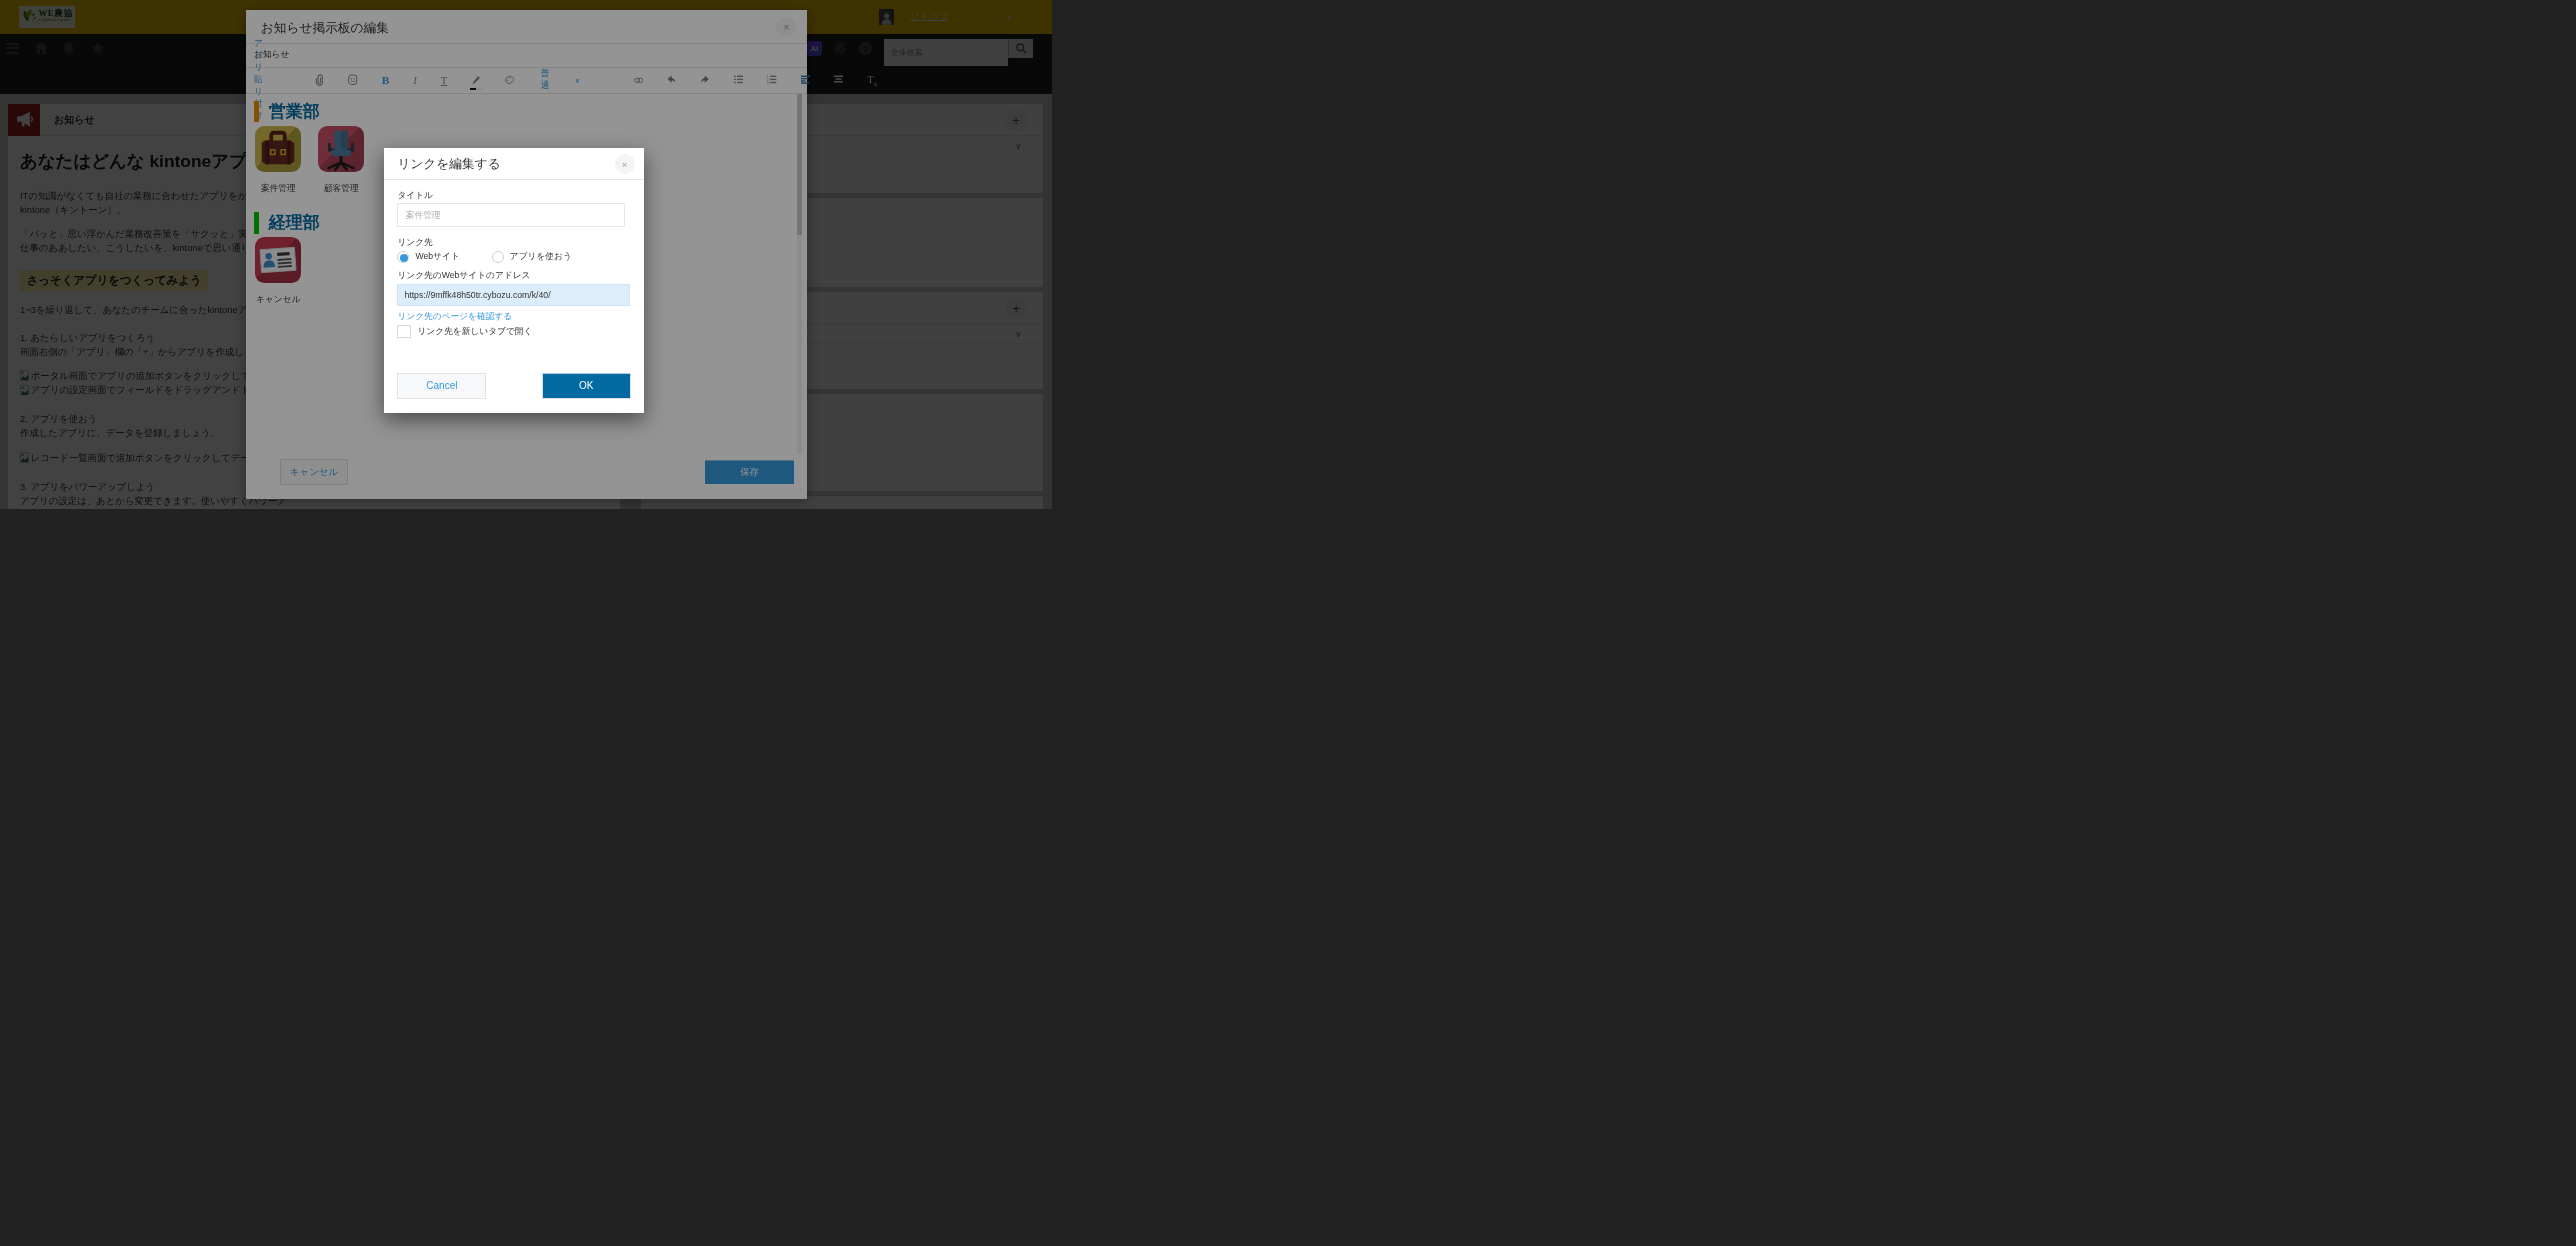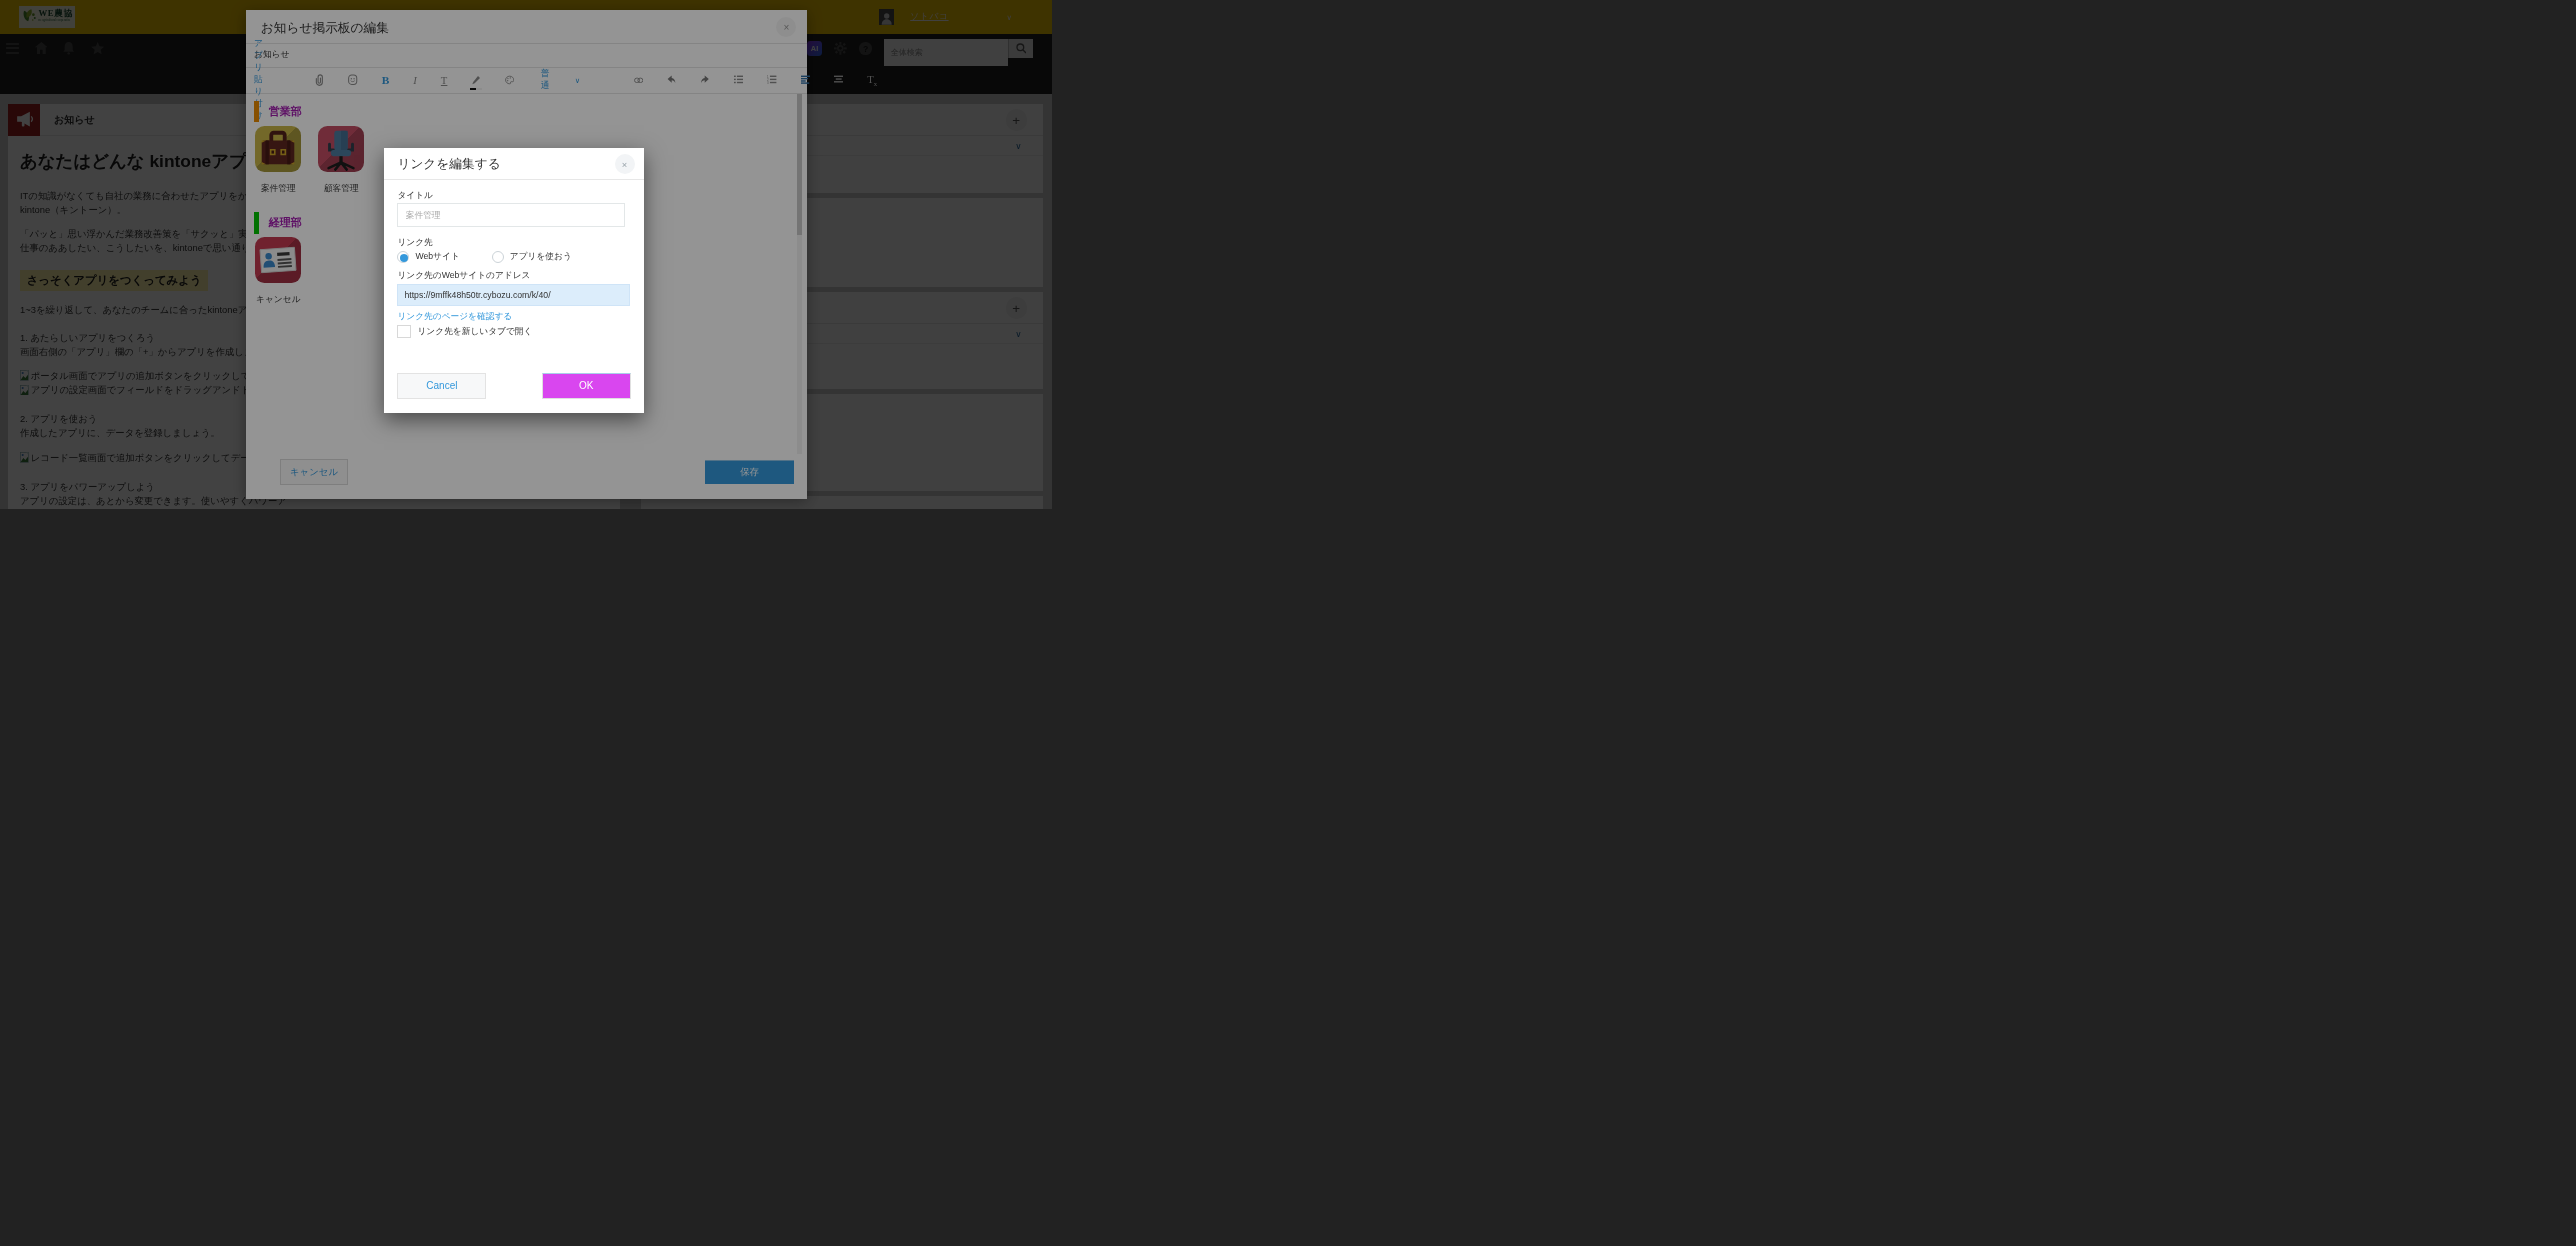--- a/index.html
+++ b/index.html
@@ -87,21 +87,21 @@
   .tb-format { color:#3498db; font-size:8.7px; margin-left:2.7px; }
   .tb-chev { color:#3498db; font-size:7.4px; margin:0 1.3px; }
   .tb-tx { color:#8a8a8a; font-family:"Liberation Serif","DejaVu Serif",serif; font-size:10.7px; }
   .tb-tx sub { font-size:6.7px; }
 
   .em-body { position:relative; height:360px; overflow:hidden; padding:6.7px 0 0 8px; }
   .em-scrollbar { position:absolute; right:5.4px; top:0; width:4.7px; height:360px; background:#f1f1f1; }
   .em-scrollthumb { width:4.7px; height:141px; background:#c8c8c8; }
   .sec-head { display:flex; align-items:center; height:23px; margin-bottom:2.7px; }
   .sec-bar { width:4.7px; height:21.5px; margin-right:10px; }
-  .sec-name { font-size:11px; font-weight:700; color:#a21caf; }
+  .sec-name { font-size:17px; font-weight:700; color:#0369a1; }
   .tiles-row { display:flex; gap:17px; margin:2.7px 0 0 1.3px; }
   .tile-col { width:46px; display:flex; flex-direction:column; align-items:center; }
   .app-tile { position:relative; width:46px; height:46px; border-radius:9.4px; overflow:hidden; }
   .app-tile .longshadow { position:absolute; inset:0; background:linear-gradient(to bottom right, rgba(0,0,0,0) 46%, rgba(0,0,0,.18) 46%); }
   .app-tile svg { position:relative; }
   .tile-label { margin-top:11.4px; font-size:8.7px; color:#333; white-space:nowrap; }
   .sec2 { margin-top:16px; }
 
   .em-cancel { position:absolute; left:34px; top:449px; width:68px; height:26px; background:#f7f7f7; border:0.7px solid #d9d9d9;
     color:#3498db; font-size:9.4px; display:flex; align-items:center; justify-content:center; }
@@ -128,21 +128,21 @@
   .radio-label { font-size:8.7px; color:#333; margin:0 0 0 6px; }
   .radio2 { margin-left:32px; }
   .ld-input-url { position:absolute; left:13.4px; top:136px; width:233px; height:21.5px; border:0.7px solid #cfe4f7; background:#dcedfb;
     font-size:8.7px; padding:0 6px; color:#333; outline:none; font-family:inherit; }
   .ld-verify { position:absolute; left:13.4px; top:163px; font-size:8.7px; color:#3498db; }
   .check-row { position:absolute; left:13.4px; top:177px; display:flex; align-items:center; }
   .checkbox { width:13.4px; height:13.4px; border:1.3px solid #d8d8d8; background:#fff; }
   .check-label { font-size:8.7px; color:#333; margin-left:6.7px; }
   .ld-cancel { position:absolute; left:13.4px; top:225px; width:89px; height:25.5px; background:#f7f8f9; border:0.7px solid #e3e3e3;
     color:#3498db; font-size:10px; display:flex; align-items:center; justify-content:center; }
-  .ld-ok { position:absolute; right:13.4px; top:225px; width:89px; height:25.5px; background:#d946ef; border:0.7px solid #e0e0e0;
+  .ld-ok { position:absolute; right:13.4px; top:225px; width:89px; height:25.5px; background:#0369a1; border:0.7px solid #e0e0e0;
     border-top:1.3px solid #a9cfe9; color:#fff; font-size:10px; display:flex; align-items:center; justify-content:center; }
 </style>
 </head>
 <body>
 
 <div class="screen">
 
   <div class="portal">
 
     <div class="topbar">

